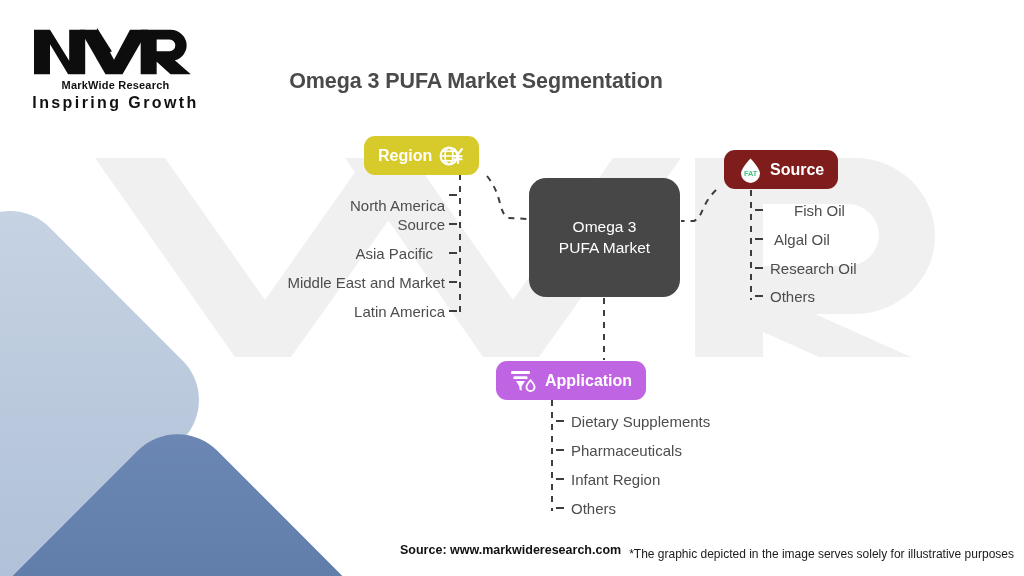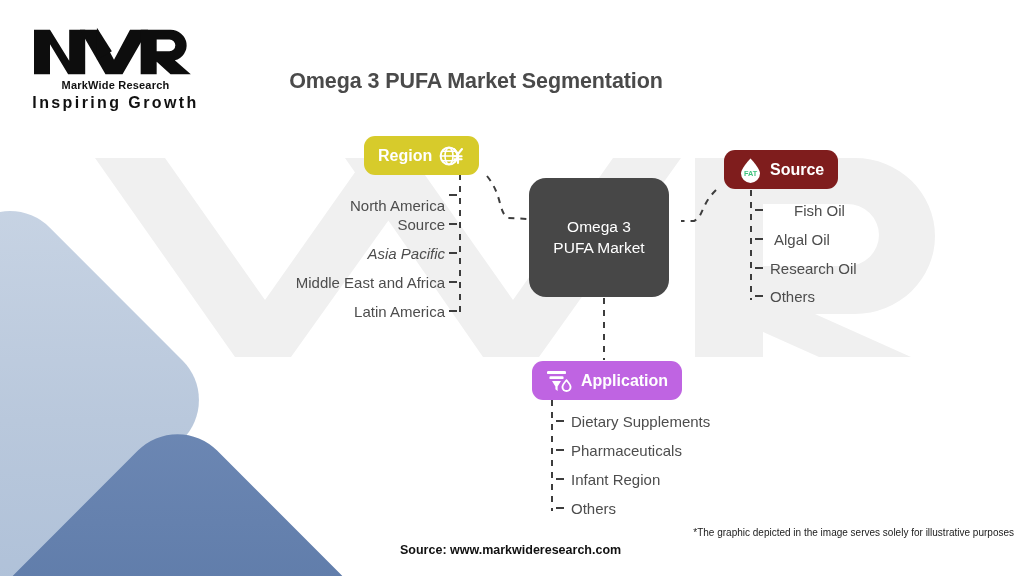--- a/index.html
+++ b/index.html
@@ -57,57 +57,57 @@
     font-size:21.5px; font-weight:bold; color:#4a4a4a;
     letter-spacing:-0.1px;
   }
 
   
   .diagram { position:absolute; inset:0; z-index:3; }
   .connectors { position:absolute; inset:0; width:1024px; height:576px; z-index:2; }
 
   .center-node {
     position:absolute; left:529px; top:178px;
-    width:140px; height:119px;
+    width:151px; height:119px;
     background:#474747; border-radius:17px;
     display:flex; align-items:center; justify-content:center;
     z-index:4;
   }
   .center-label {
     color:#ffffff; font-size:15.5px; line-height:1.35;
     text-align:center; white-space:pre-line;
   }
 
   .badge {
     position:absolute; z-index:4;
     height:39px; border-radius:11px;
     display:flex; align-items:center; gap:7px;
     padding:4px 14px;
     color:#ffffff; font-size:16px; font-weight:bold;
   }
   .badge-region { left:364px; top:136px; background:#d7cb2b; }
   .badge-source { left:724px; top:150px; background:#7f1d1d;justify-content:center; }
-  .badge-application { left:532px; top:361px; background:#bf64e2;justify-content:flex-end; }
+  .badge-application { left:496px; top:361px; background:#bf64e2;justify-content:flex-end; }
 
   .badge svg { display:block; }
 
   .leaf {
     position:absolute; z-index:4;
     font-size:15px; color:#4d4d4d; white-space:nowrap;
   }
   .leaf-right { text-align:right; }
 
   
   .footer-source {
     position:absolute; left:400px; top:543px; z-index:5;
     font-size:12.5px; font-weight:bold; color:#111;text-align:center;
   }
   .footer-note {
-    position:absolute; right:10px; top:527px; z-index:5;
-    font-size:10px; color:#1a1a1a;
+    position:absolute; right:10px; top:547px; z-index:5;
+    font-size:12px; color:#1a1a1a;
   }
 </style>
 </head>
 <body>
 
 <div class="bg-layer">
   <div class="deco-sq deco-light"></div>
   <div class="deco-sq deco-dark"></div>
 
   <div class="watermark">
@@ -188,22 +188,22 @@
         <path d="M15,4 l4,5 l4,-5"></path>
         <path d="M19,9 v9"></path>
         <path d="M15.4,11.2 h7.2"></path>
         <path d="M15.4,14.2 h7.2"></path>
       </g>
     </svg>
   </div>
 
   <div class="leaf leaf-right" style="left:190px; top:187px; width:255px;margin-top:10px;">North America</div>
   <div class="leaf leaf-right" style="left:190px; top:216px; width:255px;">Source</div>
-  <div class="leaf leaf-right" style="left:190px; top:245px; width:255px;font-style:italic;">Asia Pacific</div>
-  <div class="leaf leaf-right" style="left:190px; top:274px; width:255px;">Middle East and Africa</div>
+  <div class="leaf leaf-right" style="left:178px; top:245px; width:255px;">Asia Pacific</div>
+  <div class="leaf leaf-right" style="left:190px; top:274px; width:255px;">Middle East and Market</div>
   <div class="leaf leaf-right" style="left:190px; top:303px; width:255px;">Latin America</div>
 
   <div class="badge badge-source">
     <svg width="25" height="26" viewBox="0 0 25 26">
       <path d="M12.5,1.5 C 12.5,1.5 22,11.3 22,16.4 A 9.5,9.5 0 0 1 3,16.4 C 3,11.3 12.5,1.5 12.5,1.5 Z" fill="#ffffff"></path>
       <text x="12.5" y="19" text-anchor="middle" font-family="Liberation Sans, sans-serif" font-size="7.3" font-weight="bold" fill="#3ec37d">FAT</text>
     </svg>
     <span>Source</span>
   </div>
 

